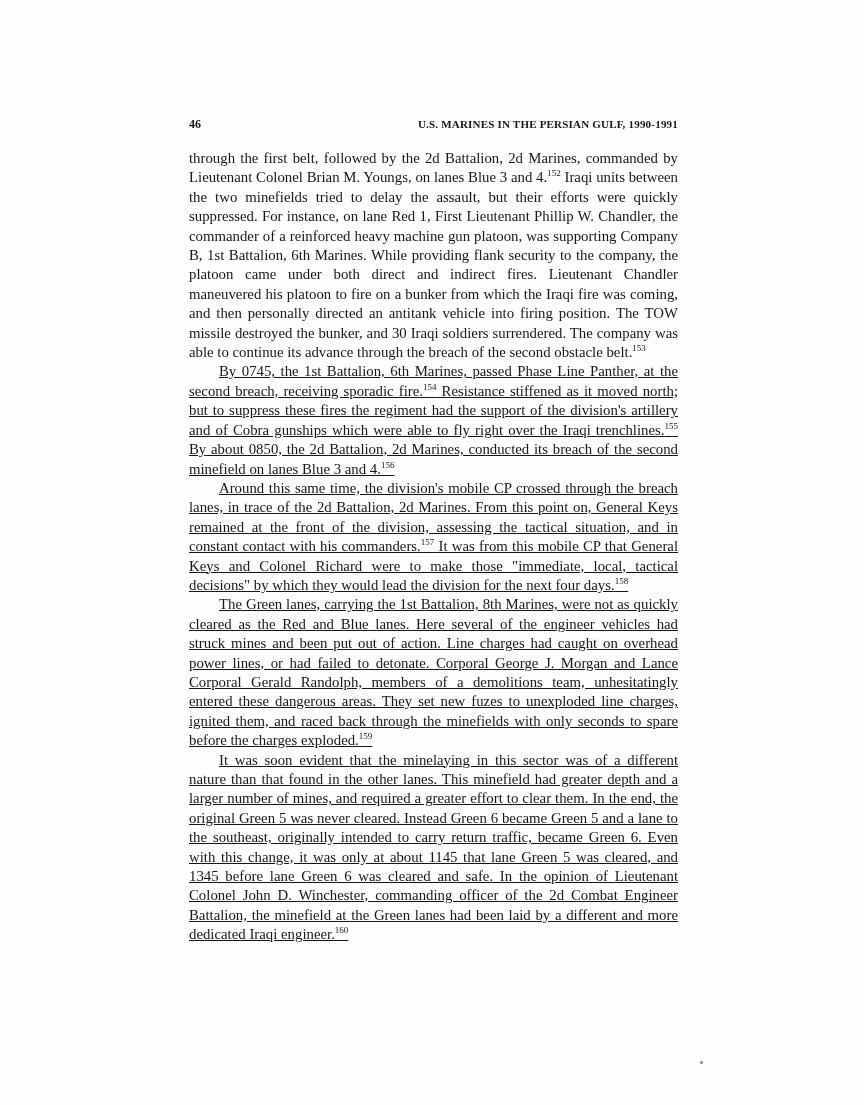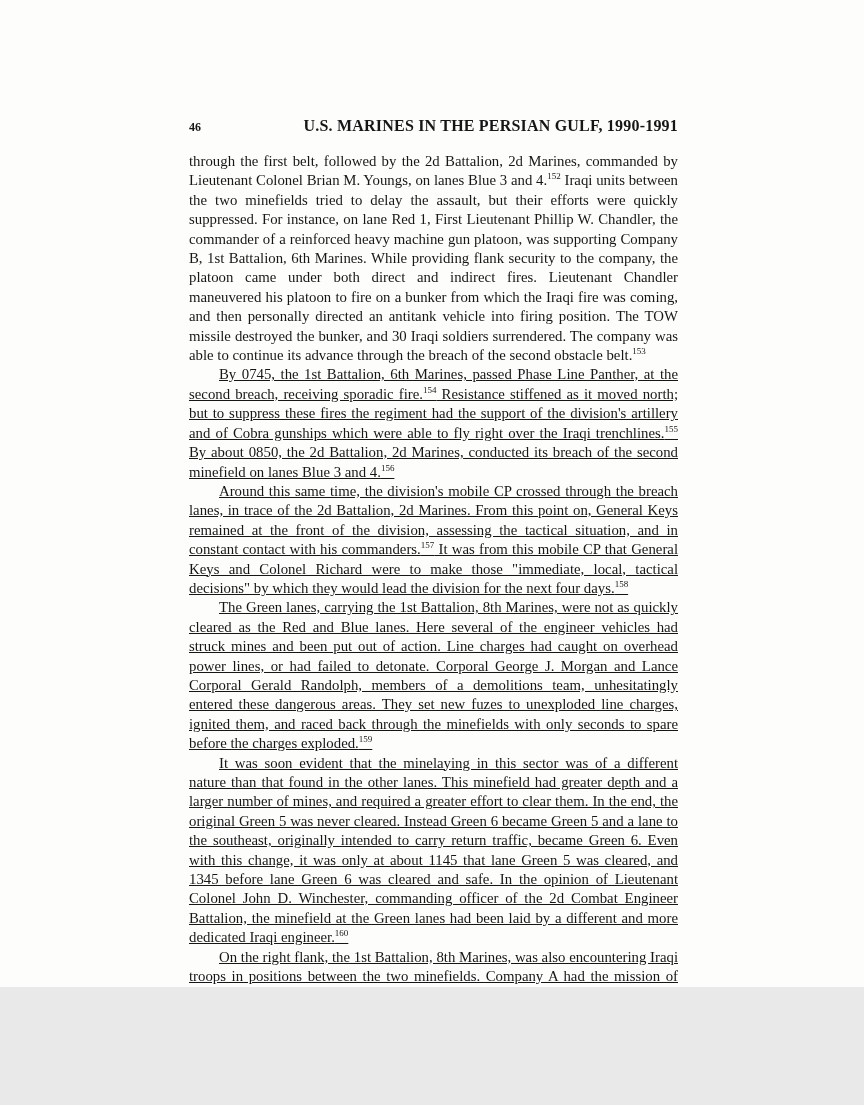--- a/index.html
+++ b/index.html
@@ -1,20 +1,20 @@
 <!DOCTYPE html>
 <html><head>
 <meta charset="utf-8">
 <style>
   html, body { margin: 0; padding: 0; }
   body { background: #e9e9e9; }
 
   .page {
     width: 864px;
-    height: 987px;
+    height: 1105px;
     background: #fdfdfc;
     position: relative;
     margin: 0 auto;
     overflow: hidden;
     box-shadow: 0 0 4px rgba(0,0,0,0.15);
   }
 
   .content {
     position: absolute;
     left: 189px;
@@ -24,21 +24,21 @@
   }
 
   .running-header {
     display: flex;
     justify-content: space-between;
     align-items: baseline;
     font-family: "Liberation Serif", "DejaVu Serif", serif;
     font-weight: bold;
   }
   .page-number { font-size: 12px; }
-  .running-title { font-size: 16px; letter-spacing: 0.2px; }
+  .running-title { font-size: 11px; letter-spacing: 0.2px; }
 
   .body-text {
     margin-top: 17px;
     font-family: "Liberation Serif", "DejaVu Serif", serif;
     font-size: 14.8px;
     line-height: 19.4px;
     text-align: justify;
   }
   .body-text p { margin: 0; }
   .body-text p.indent { text-indent: 30px; text-decoration: underline; }
@@ -67,17 +67,16 @@
     <div class="running-header">
       <span class="page-number">46</span>
       <span class="running-title">U.S. MARINES IN THE PERSIAN GULF, 1990-1991</span>
     </div>
     <div class="body-text" id="body-text">
         <p>through the first belt, followed by the 2d Battalion, 2d Marines, commanded by Lieutenant Colonel Brian M. Youngs, on lanes Blue 3 and 4.<sup class="fn">152</sup> Iraqi units between the two minefields tried to delay the assault, but their efforts were quickly suppressed. For instance, on lane Red 1, First Lieutenant Phillip W. Chandler, the commander of a reinforced heavy machine gun platoon, was supporting Company B, 1st Battalion, 6th Marines. While providing flank security to the company, the platoon came under both direct and indirect fires. Lieutenant Chandler maneuvered his platoon to fire on a bunker from which the Iraqi fire was coming, and then personally directed an antitank vehicle into firing position. The TOW missile destroyed the bunker, and 30 Iraqi soldiers surrendered. The company was able to continue its advance through the breach of the second obstacle belt.<sup class="fn">153</sup></p>
         <p class="indent">By 0745, the 1st Battalion, 6th Marines, passed Phase Line Panther, at the second breach, receiving sporadic fire.<sup class="fn">154</sup> Resistance stiffened as it moved north; but to suppress these fires the regiment had the support of the division's artillery and of Cobra gunships which were able to fly right over the Iraqi trenchlines.<sup class="fn">155</sup> By about 0850, the 2d Battalion, 2d Marines, conducted its breach of the second minefield on lanes Blue 3 and 4.<sup class="fn">156</sup></p>
         <p class="indent">Around this same time, the division's mobile CP crossed through the breach lanes, in trace of the 2d Battalion, 2d Marines. From this point on, General Keys remained at the front of the division, assessing the tactical situation, and in constant contact with his commanders.<sup class="fn">157</sup> It was from this mobile CP that General Keys and Colonel Richard were to make those "immediate, local, tactical decisions" by which they would lead the division for the next four days.<sup class="fn">158</sup></p>
         <p class="indent">The Green lanes, carrying the 1st Battalion, 8th Marines, were not as quickly cleared as the Red and Blue lanes. Here several of the engineer vehicles had struck mines and been put out of action. Line charges had caught on overhead power lines, or had failed to detonate. Corporal George J. Morgan and Lance Corporal Gerald Randolph, members of a demolitions team, unhesitatingly entered these dangerous areas. They set new fuzes to unexploded line charges, ignited them, and raced back through the minefields with only seconds to spare before the charges exploded.<sup class="fn">159</sup></p>
         <p class="indent">It was soon evident that the minelaying in this sector was of a different nature than that found in the other lanes. This minefield had greater depth and a larger number of mines, and required a greater effort to clear them. In the end, the original Green 5 was never cleared. Instead Green 6 became Green 5 and a lane to the southeast, originally intended to carry return traffic, became Green 6. Even with this change, it was only at about 1145 that lane Green 5 was cleared, and 1345 before lane Green 6 was cleared and safe. In the opinion of Lieutenant Colonel John D. Winchester, commanding officer of the 2d Combat Engineer Battalion, the minefield at the Green lanes had been laid by a different and more dedicated Iraqi engineer.<sup class="fn">160</sup></p>
-        <p class="indent">On the right flank, the 1st Battalion, 8th Marines, was also encountering Iraqi troops in positions between the two minefields. Company A had the mission of guarding the battalion's flank in this area; accordingly, the 3d Platoon</p>
       </div>
   </div>
   <div class="artifact-dot"></div>
 </div>
 
 </body></html>

